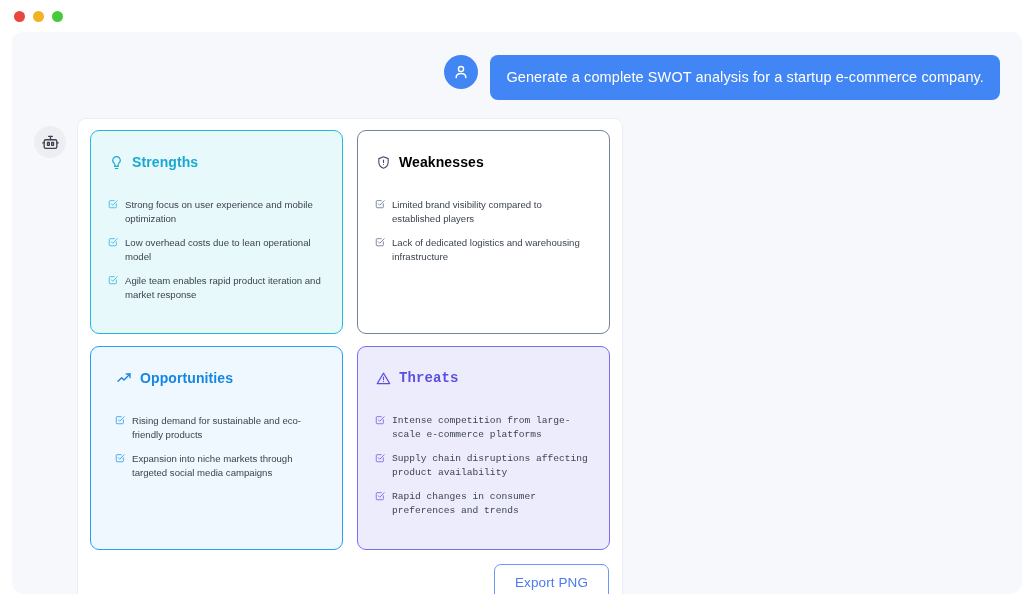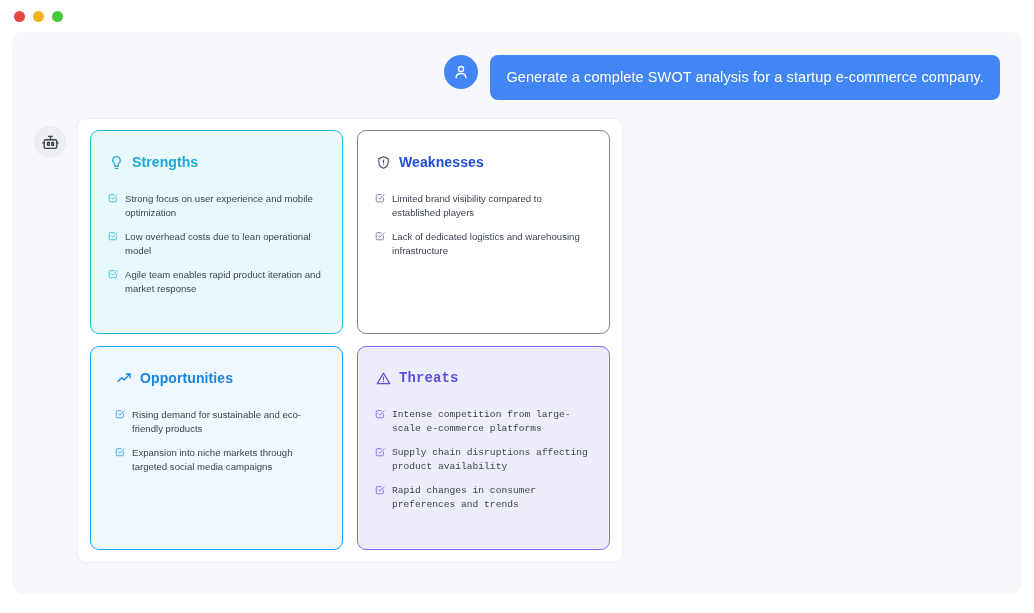--- a/index.html
+++ b/index.html
@@ -127,20 +127,21 @@
     gap: 12px 14px;
   }
   .swot-card {
     border-radius: 9px;
     border: 1.4px solid #cccccc;
     padding: 16px 14px 14px 14px;
     box-sizing: border-box;
     min-height: 204px;
     display: flex;
     flex-direction: column;
+    gap: 6px;
   }
   .swot-head {
     display: flex;
     align-items: center;
     gap: 8px;
     margin: 7px 0 22px 4px;
   }
   .swot-title {
     font-size: 14px;
     font-weight: bold;
@@ -169,21 +170,21 @@
   .card-strengths {
     background: #e8f9fb;
     border-color: #22b8e0;
   }
   .card-strengths .swot-title { color: #17a9d4; }
 
   .card-weaknesses {
     background: #ffffff;
     border-color: #77839a;
   }
-  .card-weaknesses .swot-title { color: #1d4ed8; }
+  .card-weaknesses .swot-title { color: #000000; }
 
   .card-opportunities {
     background: #eff8fe;
     border-color: #22a3f0;
     padding-left: 21px;
   }
   .card-opportunities .swot-title { color: #1686e4; }
 
   .card-threats {
     background: #edecfd;
@@ -370,18 +371,21 @@
                   <path d="M20 11.5V19a2 2 0 0 1-2 2H5a2 2 0 0 1-2-2V6a2 2 0 0 1 2-2h10"></path>
                   <path d="M8 11.5l3.5 3.5L22 4"></path>
                 </svg>
                 <span class="item-text">Rapid changes in consumer preferences and trends</span>
               </div>
             </div>
           </div>
 
         </div>
 
+        <div class="card-footer">
+          <button class="export-btn">Export PNG</button>
+        </div>
 
       </div>
     </div>
 
   </div>
 </div>
 
 </body></html>

